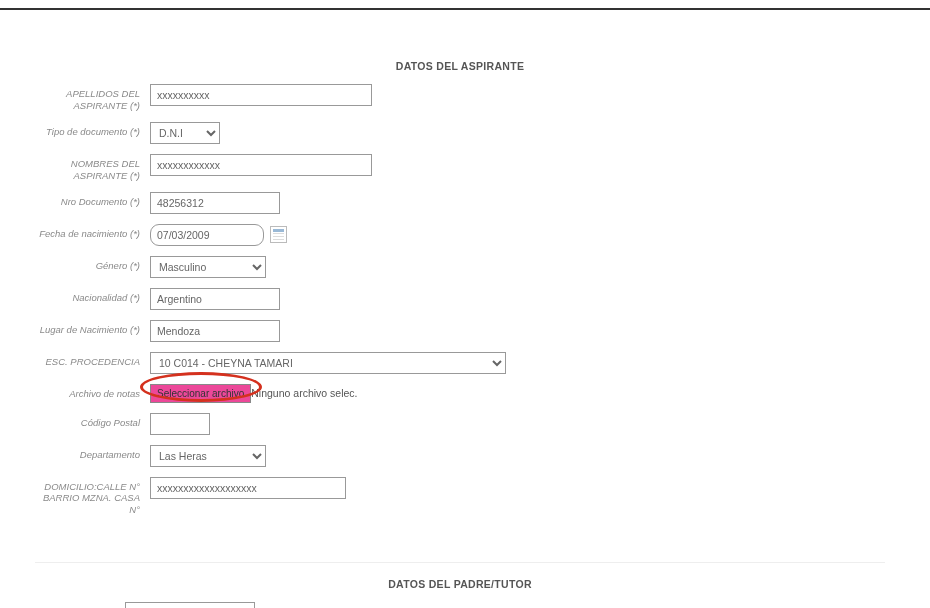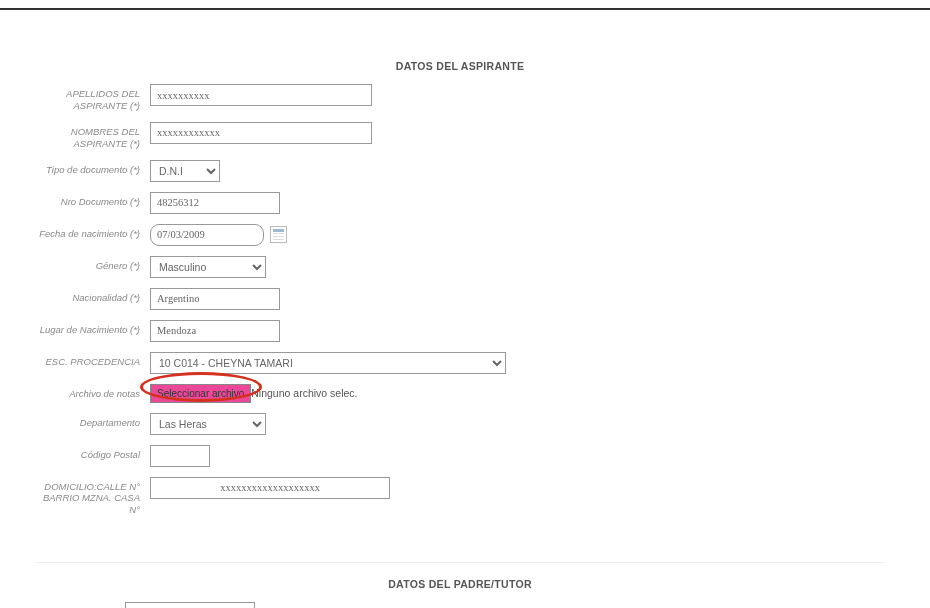--- a/index.html
+++ b/index.html
@@ -45,27 +45,27 @@
     .form-field {
       display: flex;
       align-items: center;
     }
     input[type="text"] {
       border: 1px solid #999;
       padding: 4px 6px;
       font-size: 10.5px;
       color: #666;
       height: 22px;
-      font-family: Liberation Serif, serif;
+      font-family: Liberation Sans, sans-serif;
     }
     .input-wide { width: 222px; }
     .input-med { width: 130px; }
     .input-sm { width: 114px; border-radius: 9px; }
     .input-xs { width: 60px; }
-    .input-xl { width: 240px; text-align: center; }
+    .input-xl { width: 196px; }
     select {
       border: 1px solid #999;
       padding: 3px 4px;
       font-size: 10.5px;
       color: #666;
       height: 22px;
       background: #fff;
       font-family: Arial, sans-serif;
     }
     .select-sm { width: 70px; }
@@ -135,32 +135,32 @@
   <div class="section-title">DATOS DEL ASPIRANTE</div>
 
   <div class="form-row">
     <div class="form-label">APELLIDOS DEL ASPIRANTE (*)</div>
     <div class="form-field">
       <input type="text" class="input-wide" value="xxxxxxxxxx" style="">
     </div>
   </div>
 
   <div class="form-row">
-    <div class="form-label">NOMBRES DEL ASPIRANTE (*)</div>
-    <div class="form-field">
-      <input type="text" class="input-wide" value="xxxxxxxxxxxx" style="">
-    </div>
-  </div>
-
-  <div class="form-row">
     <div class="form-label">Tipo de documento (*)</div>
     <div class="form-field">
       <select class="select-sm">
         <option>D.N.I</option>
       </select>
+    </div>
+  </div>
+
+  <div class="form-row">
+    <div class="form-label">NOMBRES DEL ASPIRANTE (*)</div>
+    <div class="form-field">
+      <input type="text" class="input-wide" value="xxxxxxxxxxxx" style="">
     </div>
   </div>
 
   <div class="form-row">
     <div class="form-label">Nro Documento (*)</div>
     <div class="form-field">
       <input type="text" class="input-med" value="48256312" style="">
     </div>
   </div>
 
@@ -207,36 +207,36 @@
   <div class="form-row">
     <div class="form-label">Archivo de notas</div>
     <div class="form-field file-wrap">
       <div class="red-oval"></div>
       <button class="file-btn">Seleccionar archivo</button>
       <span class="file-status">Ninguno archivo selec.</span>
     </div>
   </div>
 
   <div class="form-row">
+    <div class="form-label">Código Postal</div>
+    <div class="form-field">
+      <input type="text" class="input-xs" value="" style="">
+    </div>
+  </div>
+
+  <div class="form-row">
     <div class="form-label">Departamento</div>
     <div class="form-field">
       <select class="select-med">
         <option>Las Heras</option>
       </select>
     </div>
   </div>
 
   <div class="form-row">
-    <div class="form-label">Código Postal</div>
-    <div class="form-field">
-      <input type="text" class="input-xs" value="" style="">
-    </div>
-  </div>
-
-  <div class="form-row">
     <div class="form-label">DOMICILIO:CALLE N° BARRIO MZNA. CASA N°</div>
     <div class="form-field">
       <input type="text" class="input-xl" value="xxxxxxxxxxxxxxxxxxx" style="">
     </div>
   </div>
 
   <div class="section-gap"></div>
   <div class="section-divider"></div>
 
   <div class="section-title">DATOS DEL PADRE/TUTOR</div>

